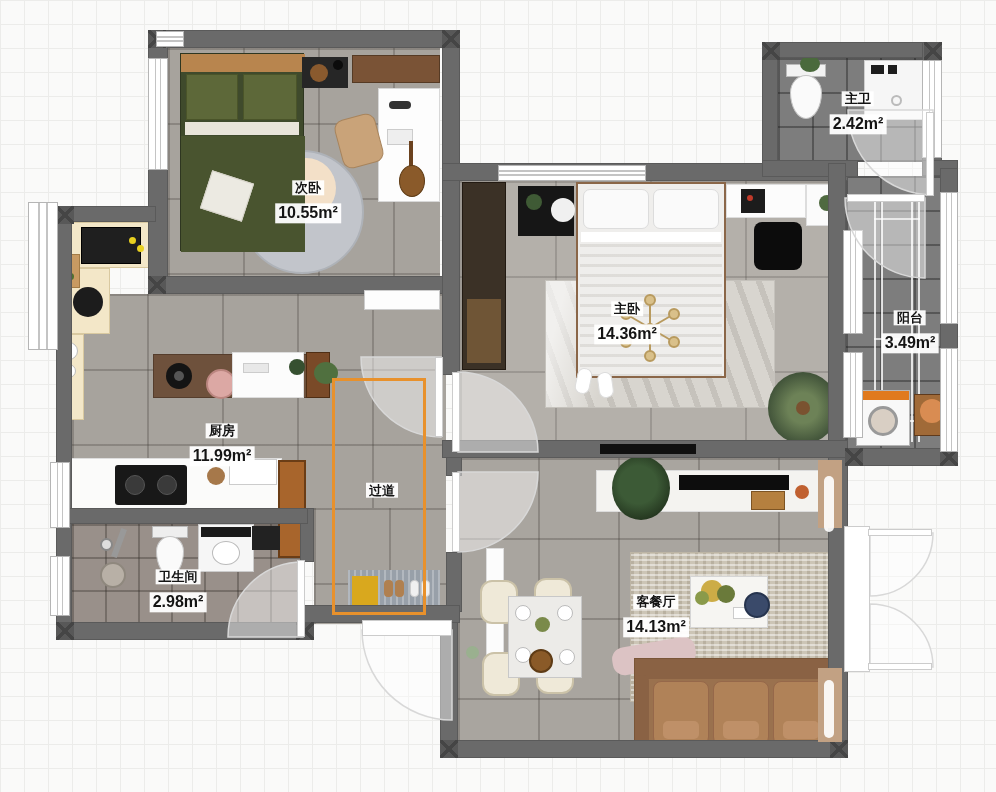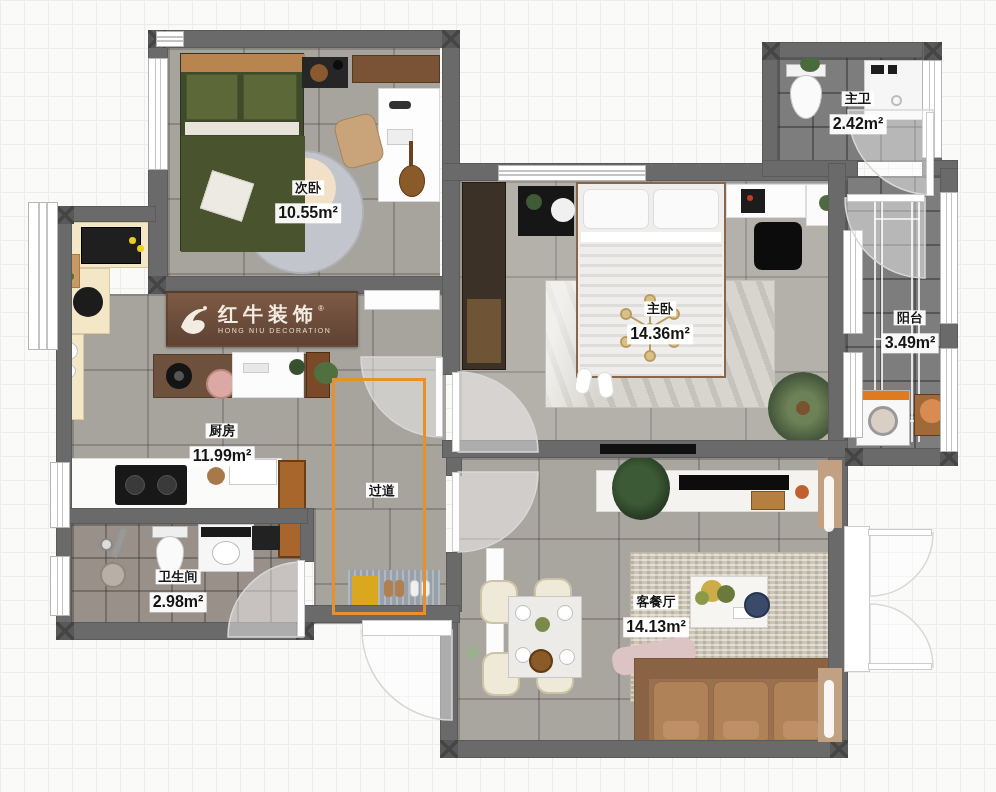--- a/index.html
+++ b/index.html
@@ -334,38 +334,26 @@
   <div class="leaf" style="left:847px;top:194px;width:78px;height:8px"></div>
   <div class="leaf" style="left:297px;top:560px;width:8px;height:77px"></div>
   <div class="leaf win-h" style="left:362px;top:620px;width:90px;height:16px"></div>
   <div class="leaf" style="left:452px;top:472px;width:8px;height:80px"></div>
   <div class="leaf win-v" style="left:844px;top:526px;width:26px;height:146px"></div>
   <div class="leaf" style="left:868px;top:529px;width:64px;height:7px"></div>
   <div class="leaf" style="left:868px;top:663px;width:64px;height:7px"></div>
 
   <div class="sel" style="left:332px;top:378px;width:94px;height:237px"></div>
 
-  <div id="logo">
-    <svg width="36" height="36" viewBox="0 0 36 36">
-      <path d="M5,26 C9,13 22,5 30,9 C22,11 18,15 17,20 C24,17 31,21 28,27 C23,35 11,35 5,26 Z" fill="#f3ece3"></path>
-      <circle cx="29" cy="7" r="2" fill="#f3ece3"></circle>
-    </svg>
-    <div>
-      <div>
-        <span class="cn">红牛装饰</span><span class="reg">®</span>
-      </div>
-      <div class="en">HONG NIU DECORATION</div>
-    </div>
-  </div>
 
   <div class="rlabel" style="left:308px;top:201px">
     <div><span class="rname">次卧</span></div>
     <span class="rarea">10.55m²</span>
   </div>
-  <div class="rlabel" style="left:660px;top:322px">
+  <div class="rlabel" style="left:627px;top:322px">
     <div><span class="rname">主卧</span></div>
     <span class="rarea">14.36m²</span>
   </div>
   <div class="rlabel" style="left:858px;top:112px">
     <div><span class="rname">主卫</span></div>
     <span class="rarea">2.42m²</span>
   </div>
   <div class="rlabel" style="left:910px;top:331px">
     <div><span class="rname">阳台</span></div>
     <span class="rarea">3.49m²</span>

